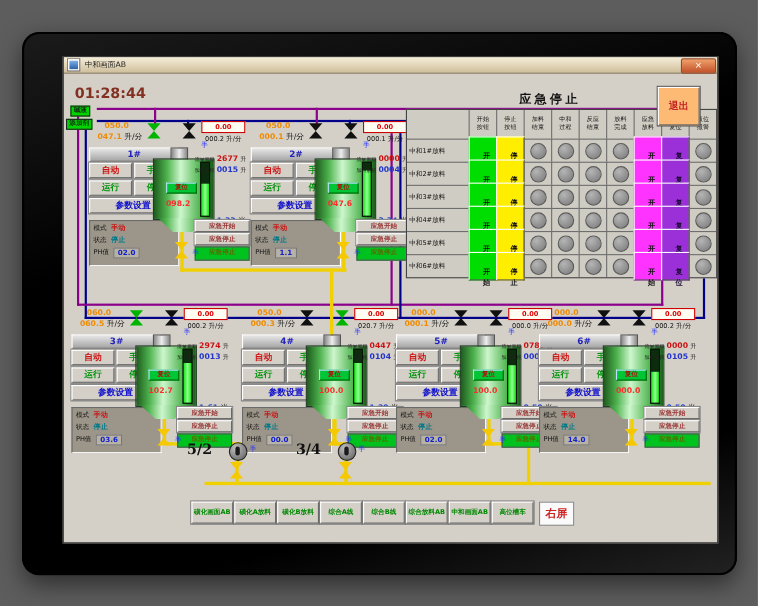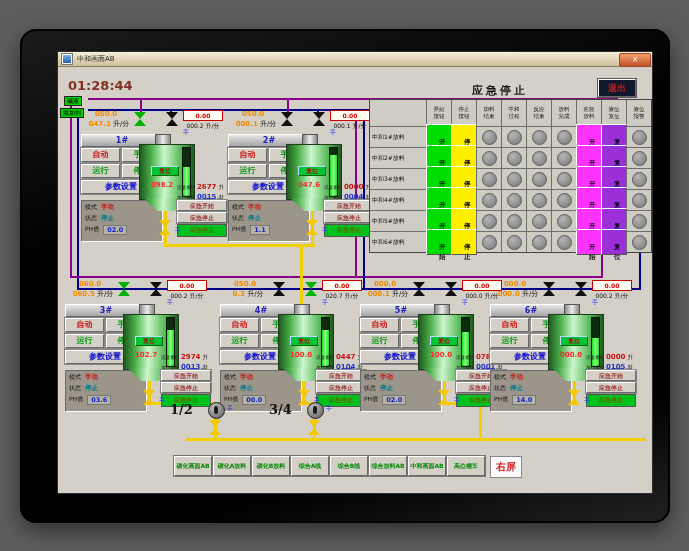--- a/index.html
+++ b/index.html
@@ -14,22 +14,22 @@
   .titlebar{position:absolute;left:0;top:0;right:0;height:14px;z-index:6;
     background:linear-gradient(#f6eed9,#cfbf9c);border-bottom:1px solid #8a7d5a;display:flex;align-items:center;}
   .tb-icon{width:8px;height:8px;margin-left:4px;background:linear-gradient(#7db4e8,#2a5ea8);border:1px solid #fff;box-shadow:0 0 0 1px #777;}
   .tb-title{font-size:7px;color:#1a1a1a;margin-left:5px;}
   .tb-close{position:absolute;right:1px;top:1px;width:30px;height:12px;text-align:center;line-height:12px;
     background:linear-gradient(#f0a06a,#c2512a);color:#fff;font-size:8px;border:1px solid #9a4a2a;border-radius:2px;}
   
   .time{position:absolute;left:10px;top:26px;font-size:13px;font-weight:bold;color:#823022;z-index:5;}
   .main-title{position:absolute;left:160px;top:24px;width:212px;text-align:center;font-size:15px;font-weight:bold;color:#111;z-index:5;}
   .table-title{position:absolute;left:414px;top:31px;font-size:11px;font-weight:bold;letter-spacing:3px;color:#111;z-index:5;}
-  .exit-btn{position:absolute;left:540px;top:27px;width:38px;height:18px;z-index:6;
-    background:#0f172a;border:1px solid;border-color:#fff #6a6a6a #6a6a6a #fff;box-shadow:0 0 0 1px #555;
+  .exit-btn{position:absolute;left:540px;top:27px;width:38px;height:35px;z-index:6;
+    background:#fdba74;border:1px solid;border-color:#fff #6a6a6a #6a6a6a #fff;box-shadow:0 0 0 1px #555;
     color:#c22222;font-weight:bold;font-size:9px;font-family:inherit;}
   
   .gtag{position:absolute;z-index:4;background:#00d400;border:1px solid #222;color:#063;color:#113311;
     font-size:6px;line-height:8px;padding:0 2px;font-weight:bold;}
   .supply_labels-0{left:6px;top:44px;}
   .supply_labels-1{left:2px;top:56px;}
   
   .pipe{position:absolute;z-index:1;}
   
   .unit{position:absolute;width:152px;height:150px;z-index:2;}
@@ -78,21 +78,21 @@
     color:#b01010;font-size:6px;line-height:8px;padding:0;font-weight:bold;font-family:inherit;}
   .tval{position:absolute;left:0;top:36px;width:44px;text-align:center;color:#ff2a2a;font-size:7px;font-weight:bold;}
   .cone{position:absolute;left:0;top:64px;width:54px;height:13px;
     background:linear-gradient(90deg,#1e5c1e,#4eb34e 22%,#cdf6cd 45%,#4eb34e 78%,#1e5c1e);
     clip-path:polygon(8% 0,92% 0,66% 100%,34% 100%);}
   .lvl{position:absolute;left:118px;top:86px;font-size:7px;color:#111;white-space:nowrap;}
   .lvl .lv{color:#2244cc;font-weight:bold;}
   .totals{position:absolute;left:98px;top:30px;width:56px;}
   .trow{display:flex;gap:2px;align-items:baseline;height:10px;white-space:nowrap;}
   .tl{font-size:4.5px;color:#222;}
-  .tv{font-size:7px;font-weight:bold;margin-top:43px;} .tv.red{color:#cc1111;} .tv.blue{color:#2233cc;}
+  .tv{font-size:7px;font-weight:bold;} .tv.red{color:#cc1111;} .tv.blue{color:#2233cc;}
   .tu{font-size:5.5px;color:#111;}
   .ebtns{position:absolute;left:98px;top:90px;width:50px;display:flex;flex-direction:column;gap:1px;}
   .eb{background:#d4d0c8;border:1px solid;border-color:#fff #6a6a6a #6a6a6a #fff;box-shadow:0 0 0 1px #888;
     color:#993333;font-size:6px;font-weight:bold;height:11px;line-height:9px;padding:0;font-family:inherit;}
   .eg{background:#00c21e;border:1px solid #555;color:#5a6a00;font-size:6px;font-weight:bold;height:11px;line-height:10px;text-align:center;}
   .dpipe{position:absolute;left:85px;top:101px;width:3px;height:36px;background:#f0d000;}
   .yvalve{position:absolute;width:12px;height:15px;}
   .yvalve::before{content:'';position:absolute;left:0;top:0;border-left:6px solid transparent;border-right:6px solid transparent;border-top:7px solid #f5c800;}
   .yvalve::after{content:'';position:absolute;left:0;bottom:0;border-left:6px solid transparent;border-right:6px solid transparent;border-bottom:7px solid #f5c800;}
   .uv{left:80px;top:110px;}
@@ -337,21 +337,21 @@
           <button class="eb">应急停止</button>
           <div class="eg">应急停止</div>
         </div>
         <div class="dpipe"></div>
         <div class="yvalve uv"></div>
         <div class="hand h2">手</div>
       </div>
 
       <div class="unit units-3">
         <div class="sp">050.0</div>
-        <div class="flowline"><span class="ov">0.3</span> <span>升/分</span></div>
+        <div class="flowline"><span class="ov">000.3</span> <span>升/分</span></div>
         <div class="valve vpos-l valve-black"></div>
         <div class="valve vpos-r valve-green"></div>
         <div class="hand h1">手</div>
         <div class="auxbox">0.00</div>
         <div class="auxline"><span>020.7</span> <span>升/分</span></div>
         <div class="uband">4#</div>
         <div class="ubtns">
           <button class="b red">自动</button>
           <button class="b green">手动</button>
           <button class="b green">运行</button>
@@ -751,21 +751,21 @@
               </div>
             <div class="tc">
                 <span class="ind"></span>
               </div>
           </div>
 
       </div>
     </div>
 
       <div class="pump-g pumps-0">
-        <div class="plabel">1/2</div>
+        <div class="plabel">5/2</div>
         <div class="pcirc"></div>
         <div class="hand ph">手</div>
         <div class="yvalve pv"></div>
       </div>
 
       <div class="pump-g pumps-1">
         <div class="plabel">3/4</div>
         <div class="pcirc"></div>
         <div class="hand ph">手</div>
         <div class="yvalve pv"></div>

